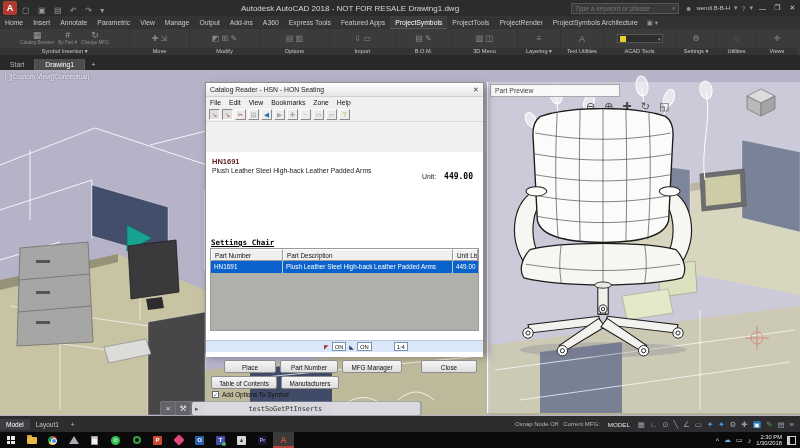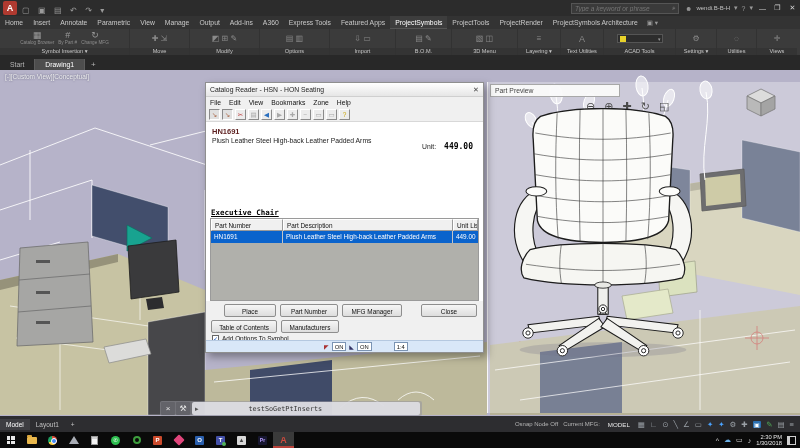--- a/index.html
+++ b/index.html
@@ -63,21 +63,21 @@
   #d-title { height:14px; background:linear-gradient(#ffffff,#e6e6e6); border-bottom:1px solid #cfcfcf;
              display:flex; align-items:center; }
   #d-title .t { font-size:6.8px; color:#222; padding-left:4px; flex:1; }
   #d-close { width:14px; text-align:center; color:#444; font-size:7px; }
   #d-menu { height:11px; display:flex; align-items:center; }
   #d-menu span { font-size:6.8px; color:#111; padding:0 4px; }
   #d-toolbar { height:14px; border-bottom:1px solid #d8d8d8; display:flex; align-items:center; padding-left:3px; gap:2px; }
   .ti { width:11px; height:11px; border:1px solid; border-color:#fff #8a8a8a #8a8a8a #fff; background:#ececec;
         font-size:6.5px; display:flex; align-items:center; justify-content:center; }
   .ti.pressed { border-color:#8a8a8a #fff #fff #8a8a8a; background:#e0e0e0; }
-  #d-body { height:179px; background:#fff; position:relative; }
+  #d-body { height:205px; background:#fff; position:relative;margin-top:30px; }
   #part-number { position:absolute; left:6px; top:5px; font-size:7.5px; font-weight:bold; color:#5c1f1f; }
   #part-desc { position:absolute; left:6px; top:15px; width:175px; font-size:6.8px; color:#222; line-height:8px; }
   #unit-row { position:absolute; right:10px; top:20px; display:flex; align-items:baseline; gap:8px; }
   #unit-label { font-size:6.8px; color:#222; }
   #unit-price { font-size:8px; font-weight:bold; font-family:"DejaVu Sans Mono",monospace; color:#000; }
   #section-title { position:absolute; left:5px; top:86px; font-size:7.5px; font-weight:bold;
                    font-family:"DejaVu Sans Mono",monospace; text-decoration:underline; color:#000; }
   #ptable { position:absolute; left:4px; top:96px; width:269px; border:1px solid #9a9a9a; }
   .trow { display:flex; height:12px; }
   .tcell { border-right:1px solid #c5c5c5; padding:2px 0 0 3px; font-size:6.4px; overflow:hidden; white-space:nowrap; }
@@ -347,21 +347,21 @@
     <span class="ti" style="color:#a8a8a8">▭</span>
     <span class="ti" style="color:#caa500">?</span>
   </div>
   <div id="d-body">
     <div id="part-number">HN1691</div>
     <div id="part-desc">Plush Leather Steel High-back Leather Padded Arms</div>
     <div id="unit-row">
       <span id="unit-label">Unit:</span>
       <span id="unit-price">449.00</span>
     </div>
-    <div id="section-title">Executive Chair</div>
+    <div id="section-title">Settings Chair</div>
     <div id="ptable">
       <div class="trow thead">
         <div class="tcell c1">Part Number</div>
         <div class="tcell c2">Part Description</div>
         <div class="tcell c3">Unit List</div>
       </div>
       <div class="trow tsel">
         <div class="tcell c1">HN1691</div>
         <div class="tcell c2">Plush Leather Steel High-back Leather Padded Arms</div>
         <div class="tcell c3">449.00</div>
@@ -403,20 +403,21 @@
 <div id="titlebar">
   <div id="logo">A</div>
   <div class="qat">
     <span>▢</span>
     <span>▣</span>
     <span>▤</span>
     <span>↶</span>
     <span>↷</span>
     <span>▾</span>
   </div>
+  <div id="app-title">Autodesk AutoCAD 2018 - NOT FOR RESALE   Drawing1.dwg</div>
   <div id="tb-right">
     <div id="search-box">
       <input placeholder="Type a keyword or phrase" style="">
       <span class="mag">⌕</span>
     </div>
     <span class="ic-small">☻</span>
     <span id="user-label">wendi.B-B-H</span>
     <span class="ic-small">▾</span>
     <span class="ic-small">?</span>
     <span class="ic-small">▾</span>

